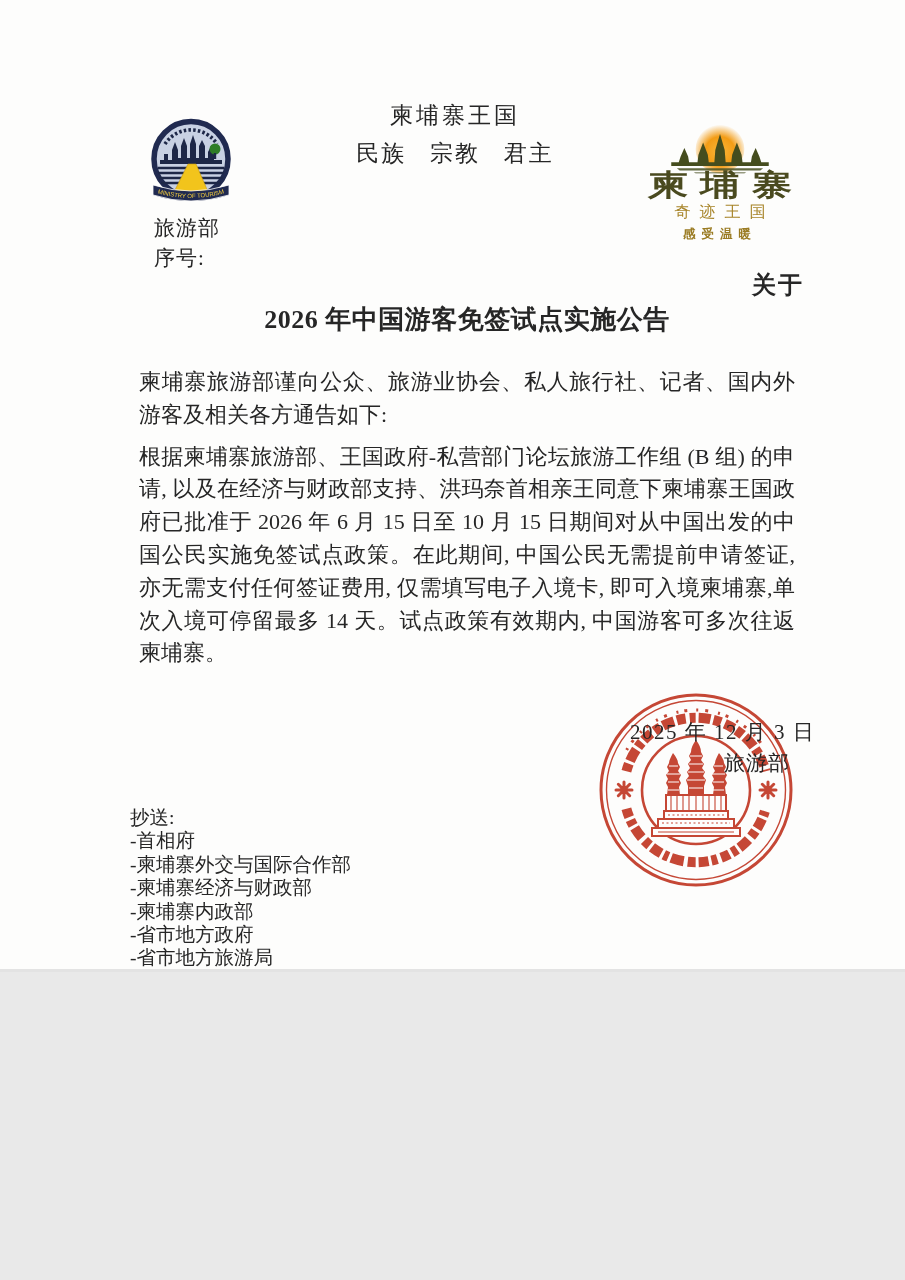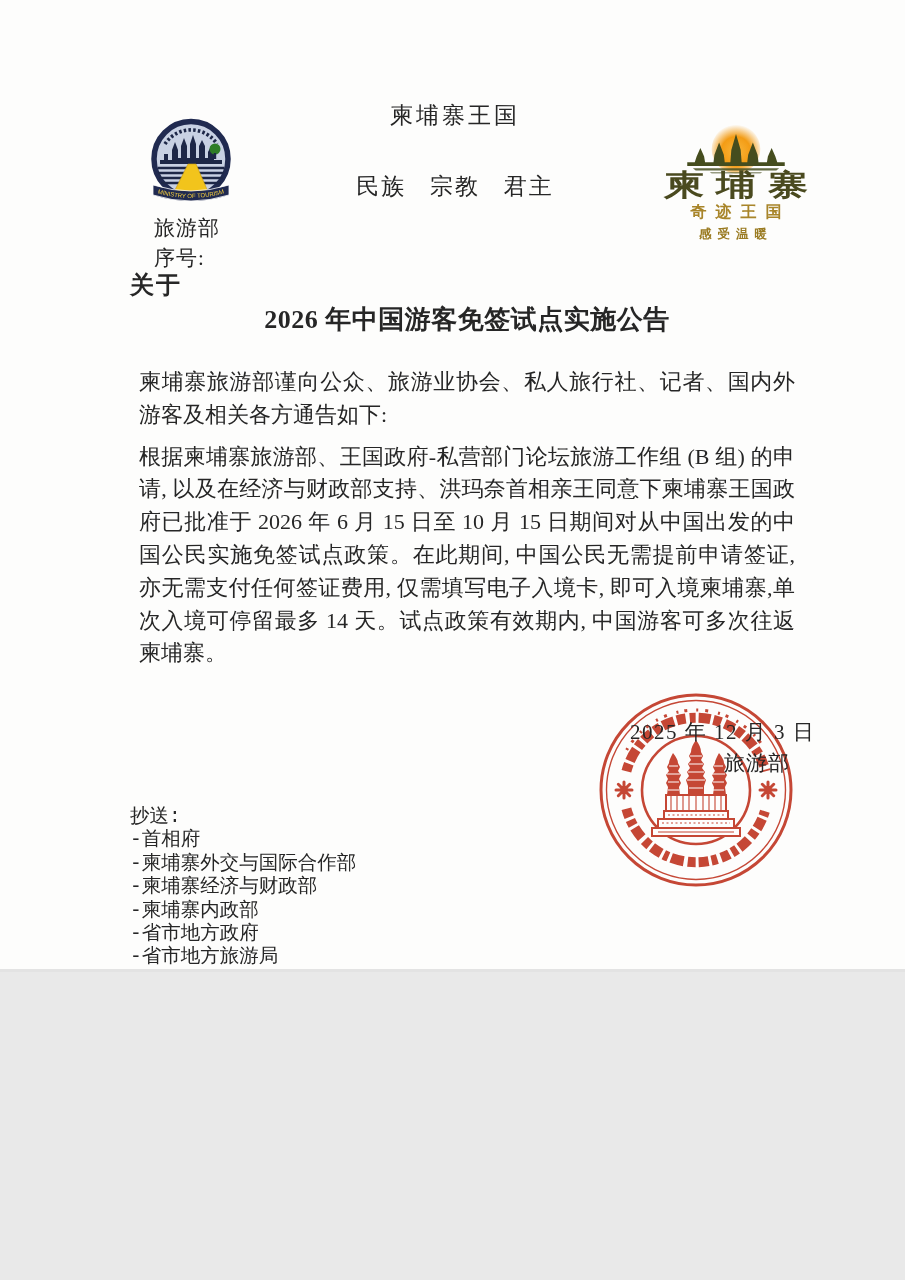--- a/index.html
+++ b/index.html
@@ -7,52 +7,52 @@
     position:relative; width:905px; height:972px; margin:0 auto;
     background:#fdfdfc; overflow:hidden;
     font-family:"Liberation Serif","DejaVu Serif",serif;
     color:#262626;
   }
   .page::after{content:""; position:absolute; left:0; right:0; bottom:0; height:3px; background:#e3e3e3;}
 
   .kingdom{position:absolute; top:100px; left:130px; width:650px; text-align:center;
     font-size:23px; letter-spacing:3px;}
   .motto{position:absolute; top:138px; left:130px; width:650px; text-align:center;
-    font-size:23px; letter-spacing:2px; word-spacing:16px;margin-top:33px;}
+    font-size:23px; letter-spacing:2px; word-spacing:16px;}
 
   .mot-logo{position:absolute; left:146px; top:114px; width:90px; height:95px;}
   .ministry-label{position:absolute; left:154px; top:214px; font-size:21px; letter-spacing:1px;}
   .serial-label{position:absolute; left:154px; top:244px; font-size:21px; letter-spacing:1px;}
 
-  .kow-logo{position:absolute; left:650px; top:124px; width:172px;
+  .kow-logo{position:absolute; left:634px; top:124px; width:172px;
     display:flex; flex-direction:column; align-items:center;}
   .kow-sil{width:150px; height:50px; display:block;}
   .kow-wordmark{font-size:40px; line-height:32px; font-weight:bold; color:#4a4a1f;
     letter-spacing:12px; margin-left:12px; transform:scaleY(0.74); transform-origin:center top;
     white-space:nowrap;}
-  .kow-tag1{font-size:16px; font-weight:bold; color:#a8852a; letter-spacing:9px;
+  .kow-tag1{font-size:16px; font-weight:normal; color:#a8852a; letter-spacing:9px;
     margin-left:9px; margin-top:-4px; white-space:nowrap;}
   .kow-tag2{font-size:12.5px; font-weight:bold; color:#9a7b22; letter-spacing:6px;
     margin-top:3px; white-space:nowrap;}
 
-  .title1{position:absolute; top:269px; left:130px; width:674px; text-align:left;
+  .title1{position:absolute; top:269px; left:130px; width:674px; text-align:right;
     font-size:24px; font-weight:600; letter-spacing:2px;}
   .title2{position:absolute; top:302px; left:130px; width:674px; text-align:center;
     font-size:26px; font-weight:600; letter-spacing:0.5px;}
 
   .body-text{position:absolute; top:357px; left:130px; width:674px;
     font-size:22px; line-height:32.8px; text-align:justify; text-justify:inter-ideograph;}
   .body-text p{margin:9px; padding:0;}
 
   .stamp{position:absolute; left:596px; top:690px; width:200px; height:200px; z-index:1; opacity:0.93;}
   .sig-date{position:absolute; left:630px; top:718px; font-size:21px; letter-spacing:1.5px; z-index:2;}
   .sig-name{position:absolute; left:724px; top:749px; font-size:21px; letter-spacing:1px; z-index:2;}
 
   .cc{position:absolute; left:130px; top:806px; font-size:19.5px; line-height:23.4px;}
-  .cc div{white-space:nowrap;font-family:Liberation Mono, monospace;}
+  .cc div{white-space:nowrap;}
 </style>
 </head>
 <body>
 
 <div class="page">
 
   <div class="kingdom">柬埔寨王国</div>
   <div class="motto">民族 宗教 君主</div>
 
   <div class="mot-logo">

